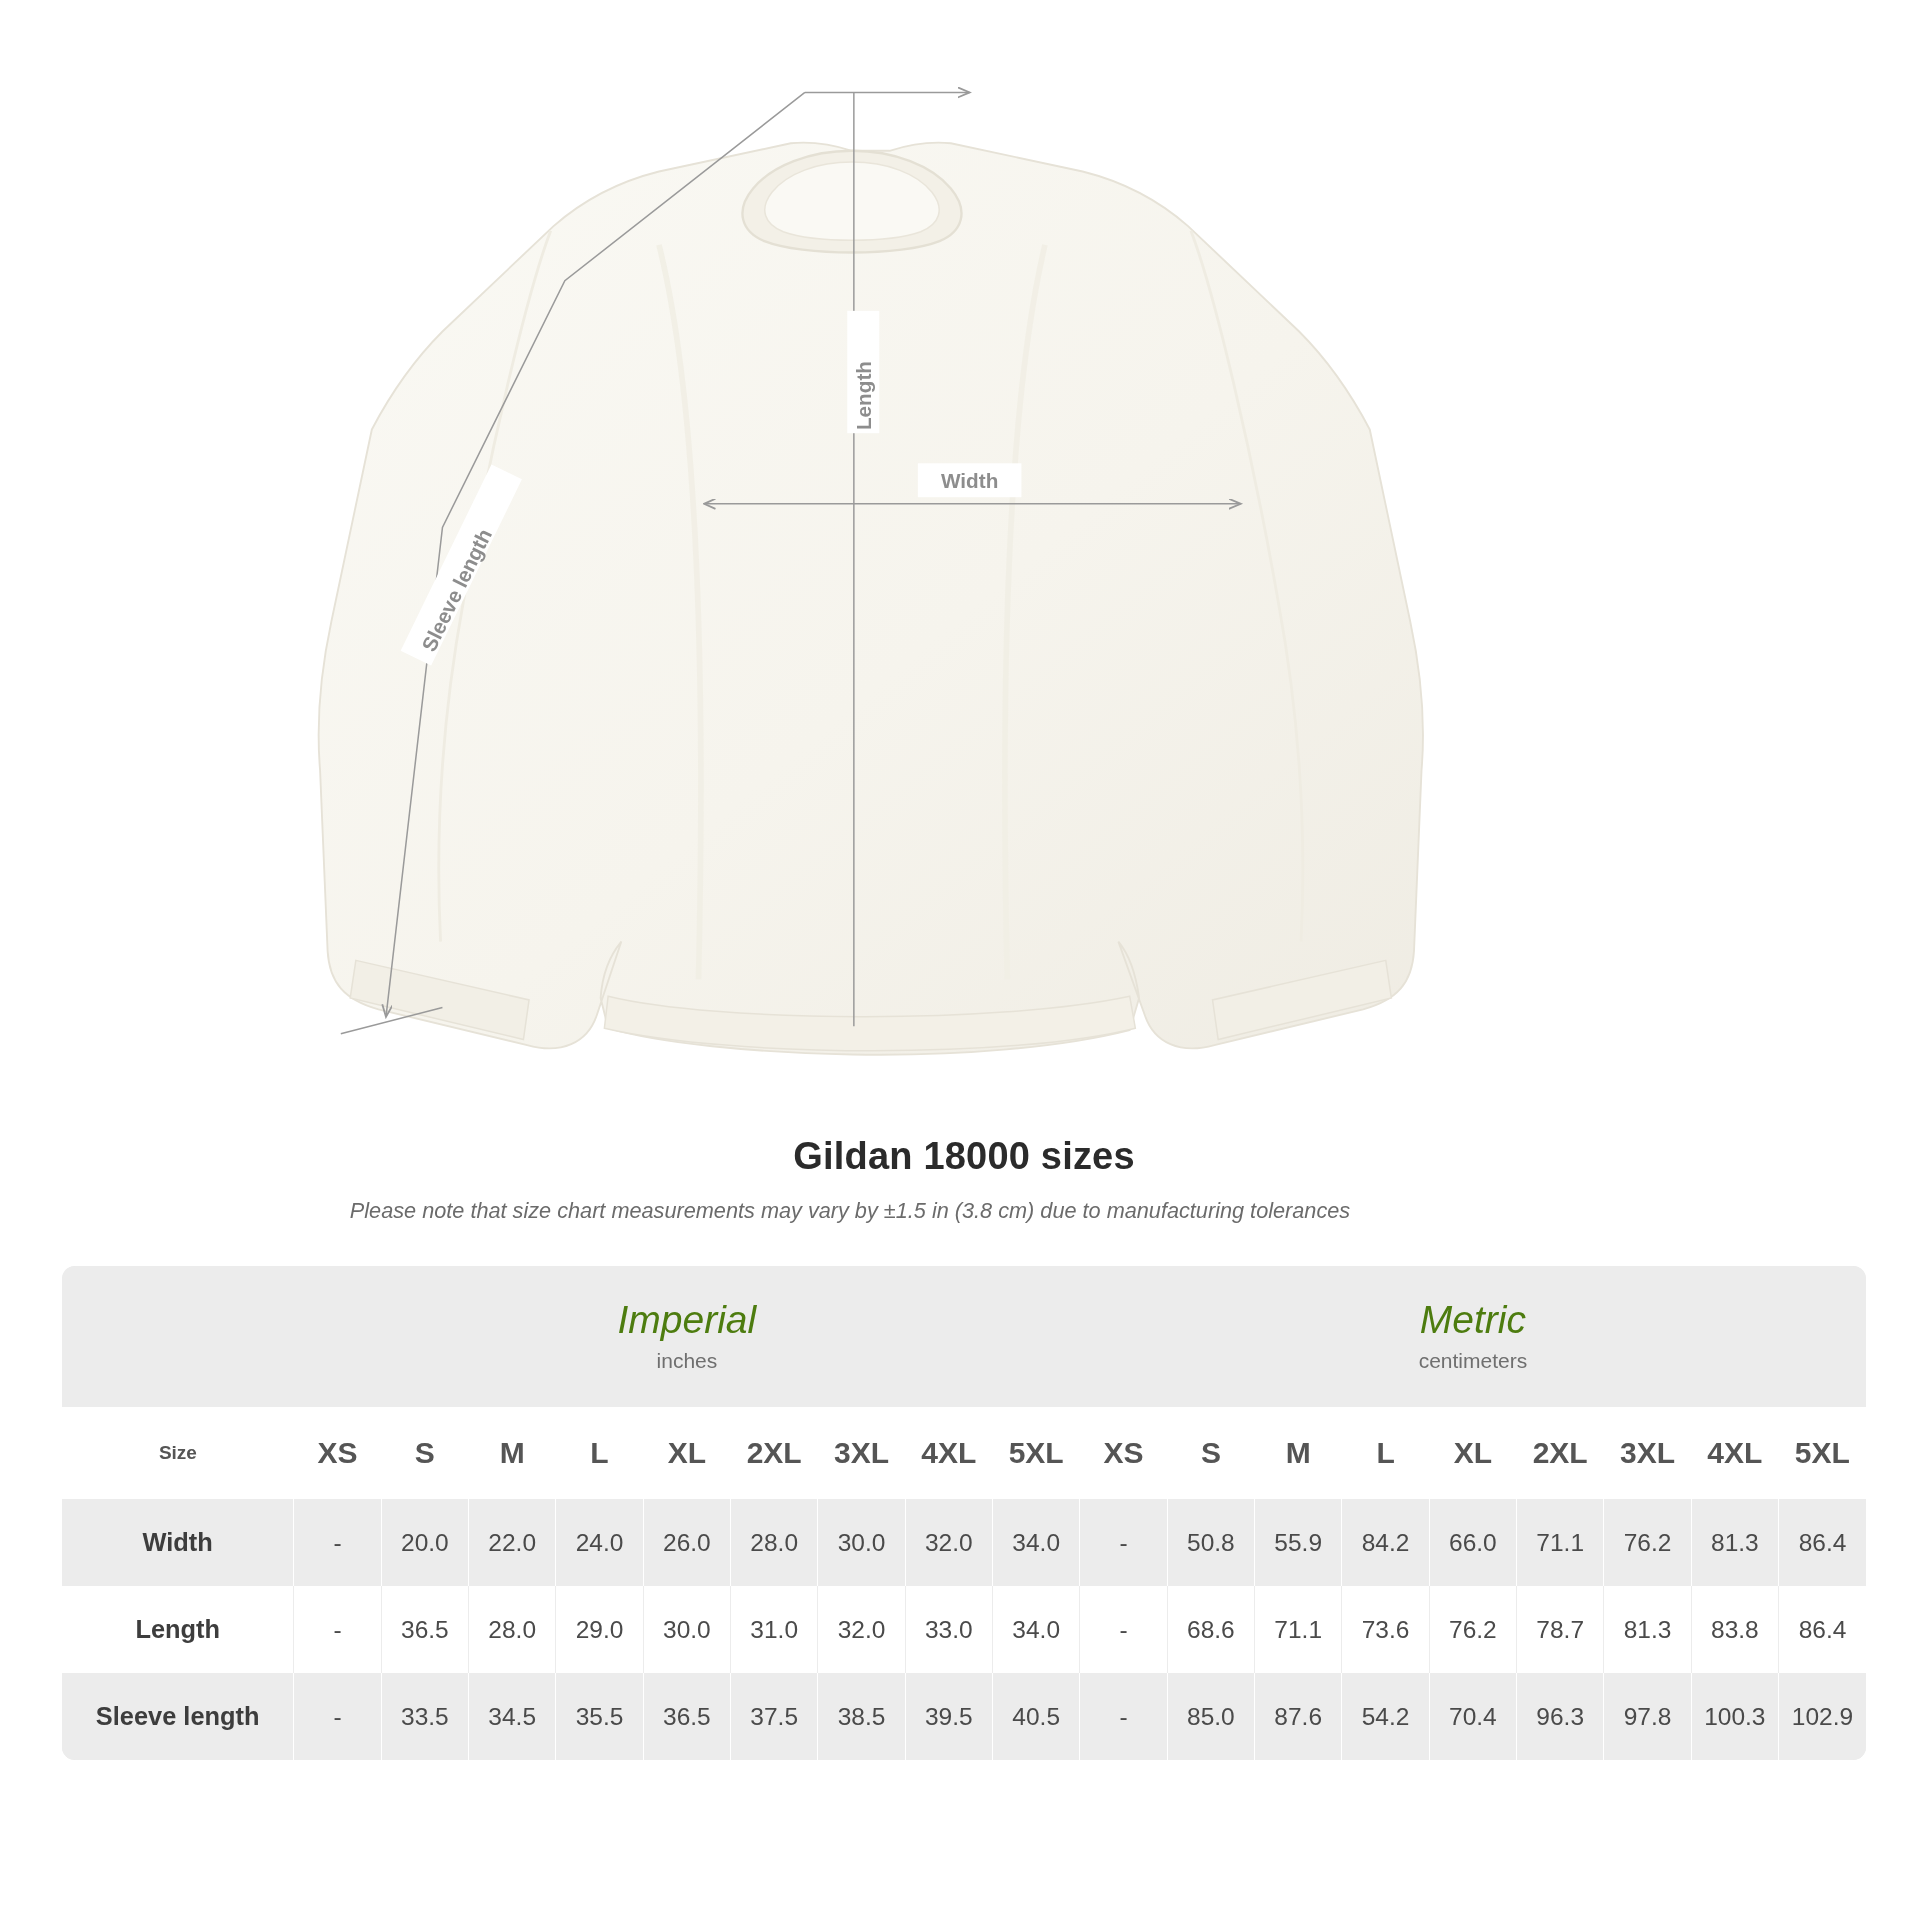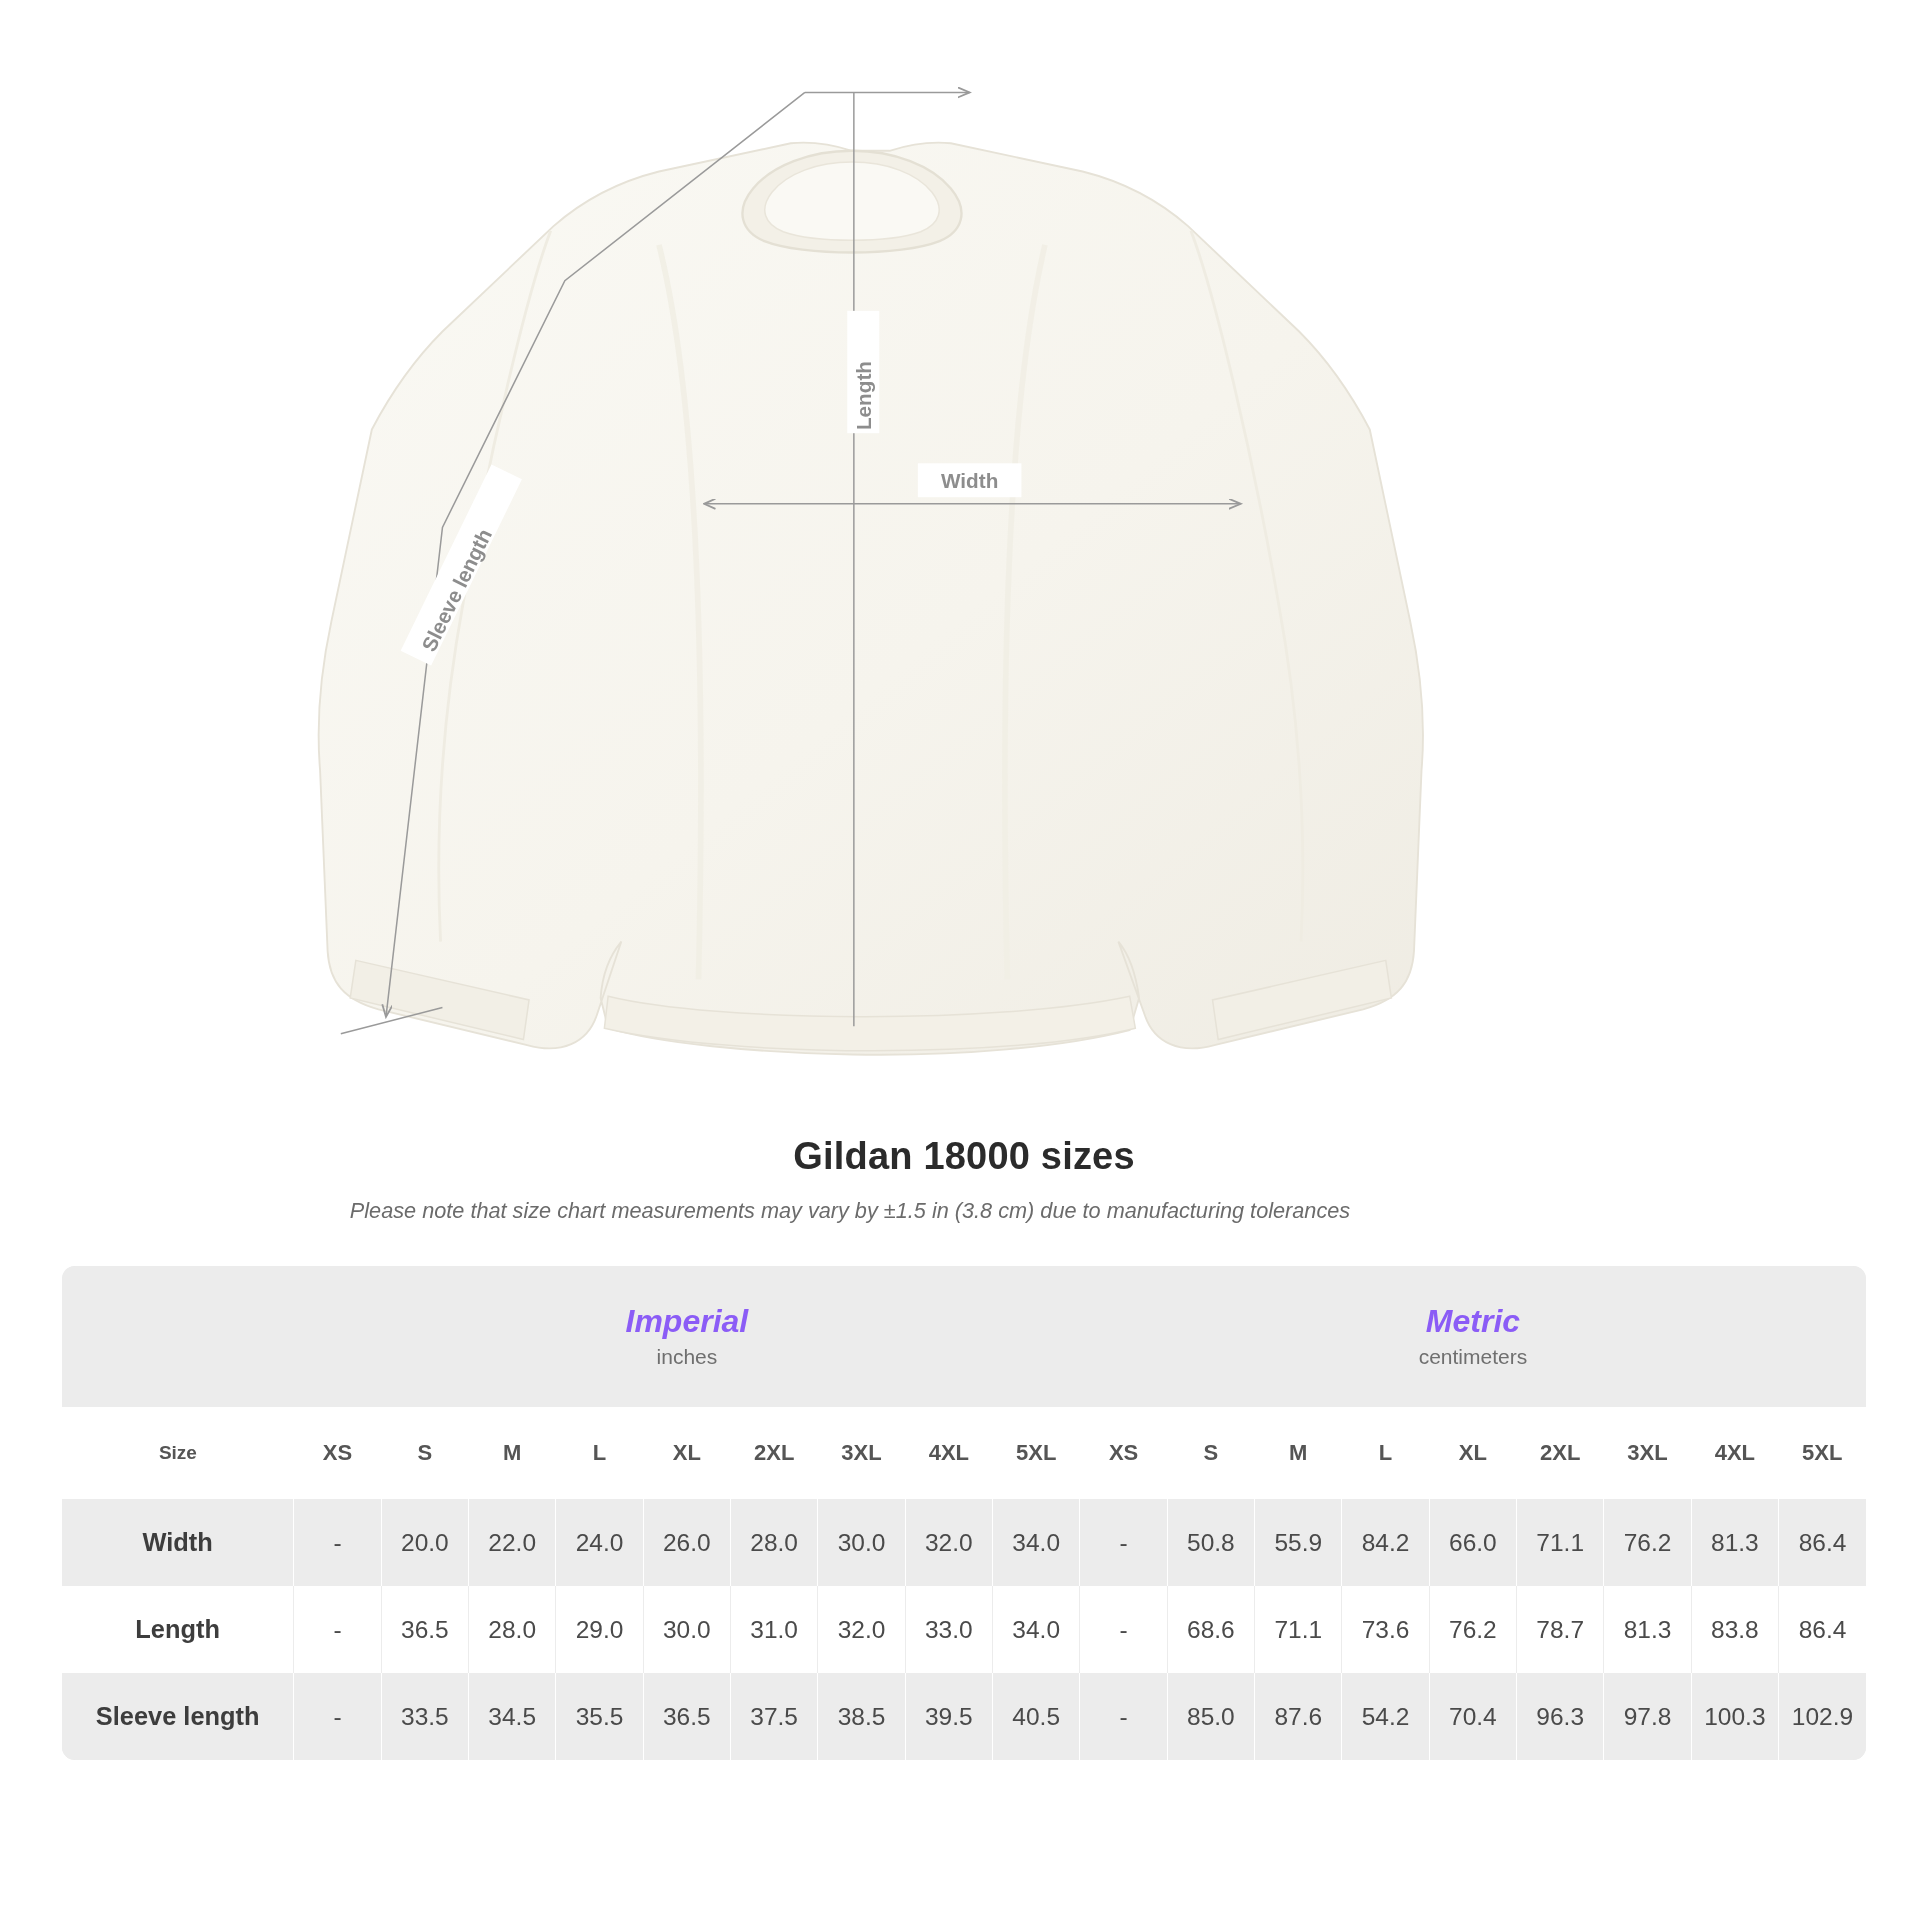--- a/index.html
+++ b/index.html
@@ -76,35 +76,35 @@
     border: 0;
     padding: 0;
     text-align: center;
     vertical-align: middle;
   }
   .unit-head {
     height: 141px;
     background: #ececec;
   }
   .unit-name {
-    font-size: 32px;
-    font-weight: bold;
+    font-size: 39px;
+    font-weight: normal;
     font-style: italic;
-    color: #8b5cf6;
+    color: #4d7c0f;
     line-height: 1.25;
   }
   .unit-sub {
     font-size: 21px;
     color: #6f6f6f;
     line-height: 1.5;
   }
   .hdr-row td {
     height: 92px;
     background: #ffffff;
-    font-size: 22px;
+    font-size: 30px;
     color: #555555;
     font-weight: bold;
     border-left: 0.9px solid #ececec;
   }
   .hdr-row td.first-col {
     border-left: 0;
     font-size: 19px;
   }
   .data-row td {
     height: 87px;

